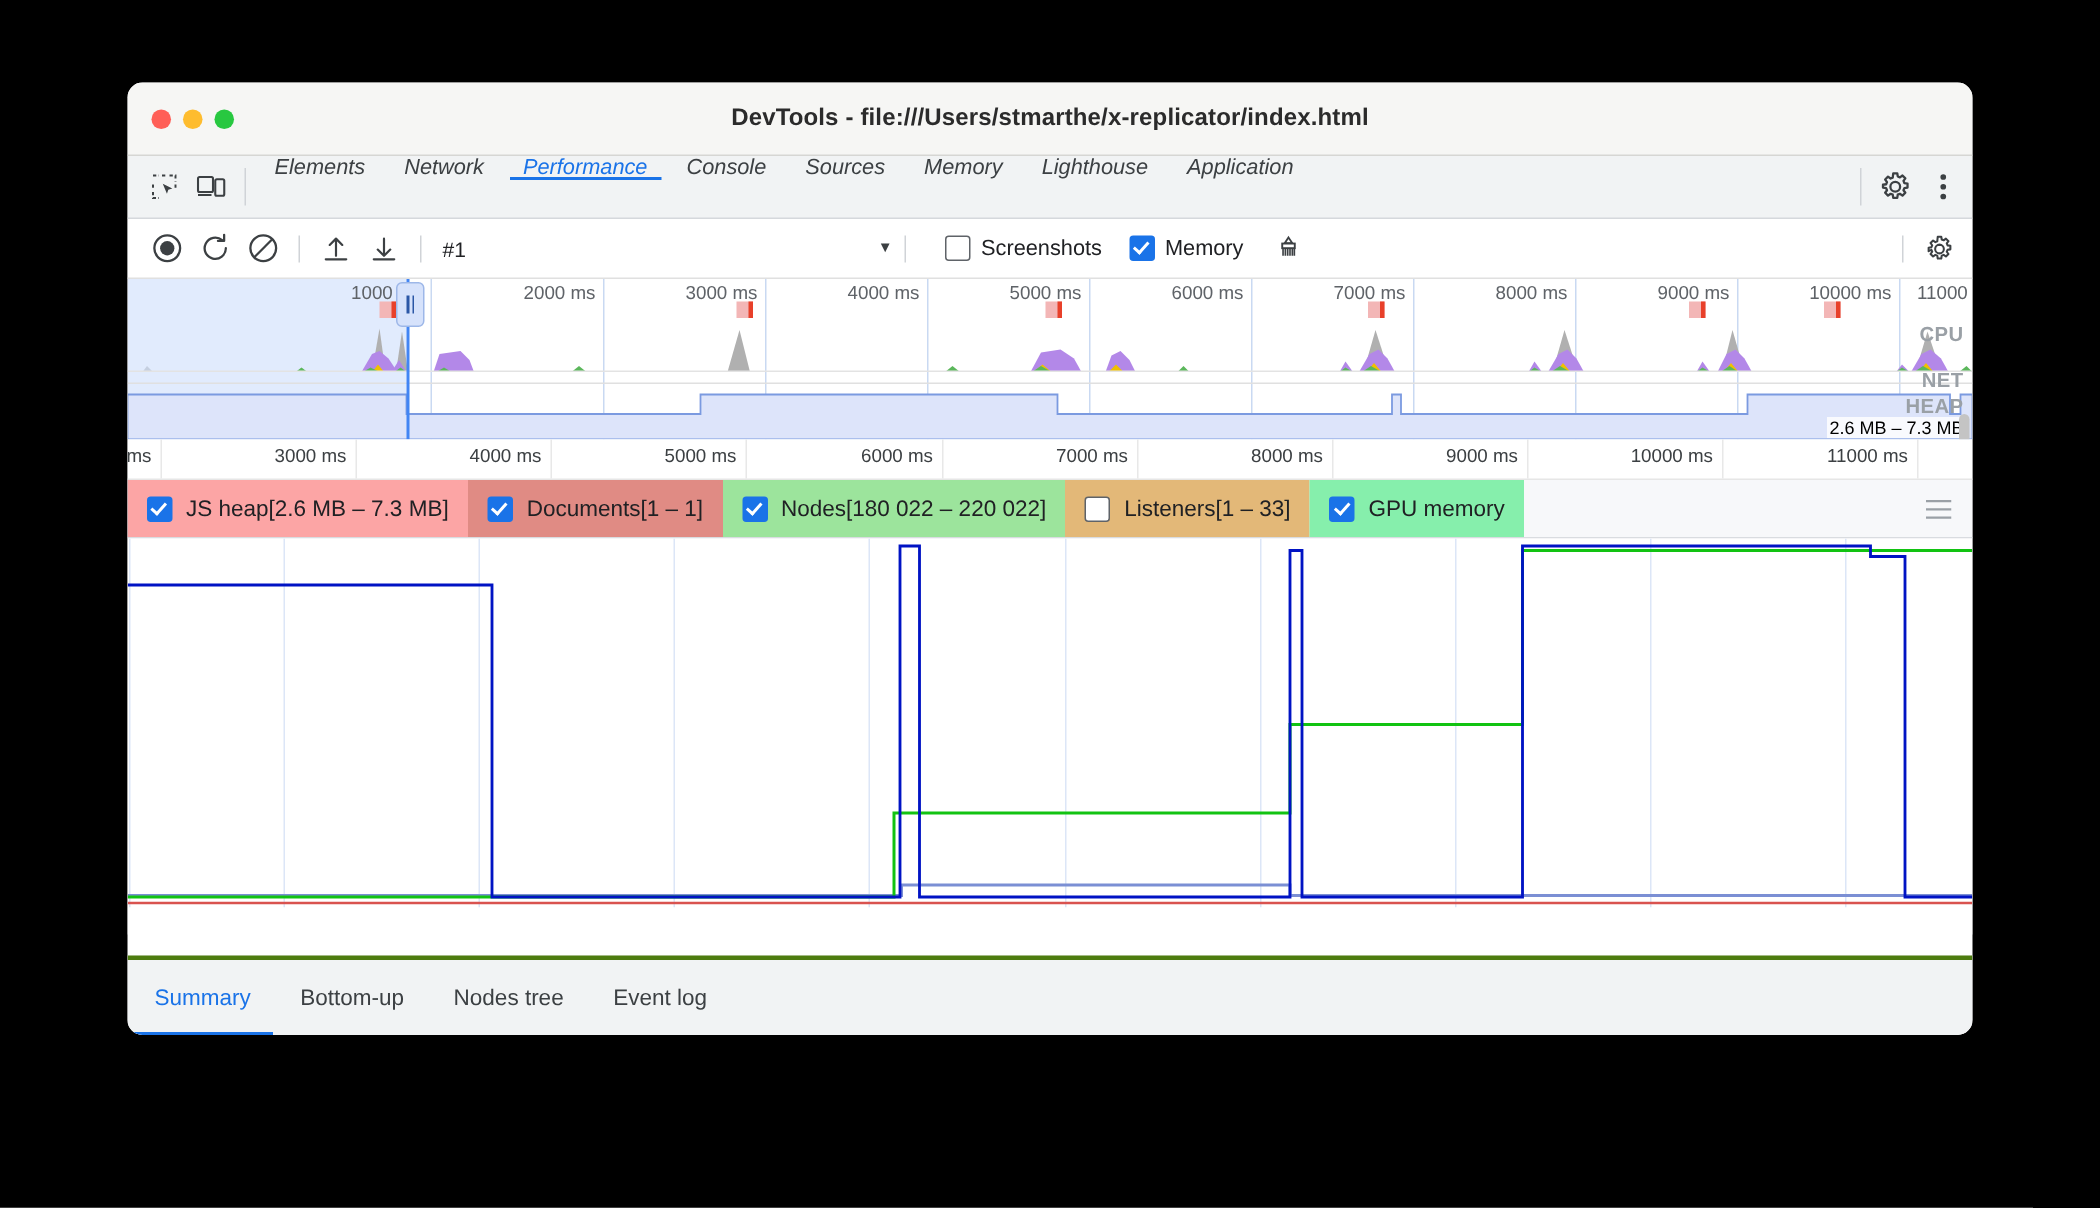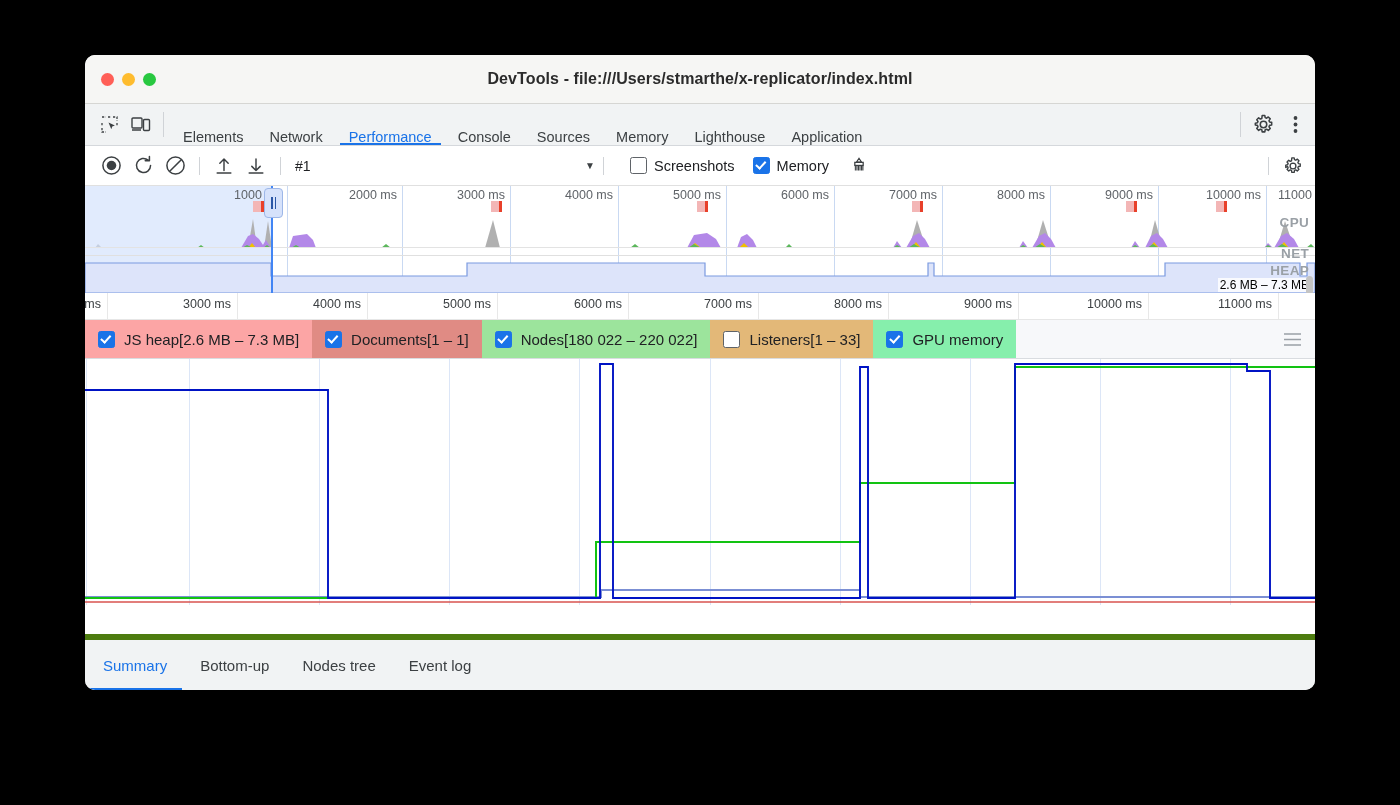--- a/index.html
+++ b/index.html
@@ -30,21 +30,21 @@
   
   .navbar{
     height:41px;background:#f1f3f4;border-bottom:1px solid #d5d8dc;
     display:flex;align-items:stretch;padding-left:8px;
   }
   .navicon{
     width:32px;display:flex;align-items:center;justify-content:center;
     cursor:pointer;color:#3c4043;
   }
   .navsep{width:1px;background:#d0d3d7;margin:8px 6px;}
-  .navtabs{display:flex;align-items:flex-end;}
+  .navtabs{display:flex;align-items:flex-start;font-style:italic;}
   .navtab{
     display:flex;align-items:center;padding:0 13px;font-size:14.5px;
     color:#3c4043;cursor:pointer;position:relative;white-space:nowrap;
   }
   .navtab.active{color:#1a73e8;}
   .navtab.active:after{
     content:"";position:absolute;left:4px;right:4px;bottom:0;height:2px;background:#1a73e8;
   }
   .navright{margin-left:auto;display:flex;align-items:stretch;padding-right:4px;}
 
@@ -117,21 +117,21 @@
   .legend .menu{margin-left:auto;display:flex;align-items:center;padding:0 14px;cursor:pointer;}
 
   
   .chartarea{position:relative;height:246px;background:#fff;overflow:hidden;}
   .cgrid{position:absolute;top:0;bottom:0;width:1px;background:#dce6f7;}
   .chartarea svg{position:absolute;inset:0;}
 
   
   .drawer{
     position:absolute;left:0;right:0;bottom:0;height:50px;
-    background:#f1f3f4;border-top:6px solid #4d7c0f;display:flex;align-items:stretch;
+    background:#f1f3f4;border-top:3px solid #4d7c0f;display:flex;align-items:stretch;
   }
   .dtab{
     display:flex;align-items:center;padding:0 15px;margin-left:3px;font-size:15px;
     color:#3c4043;cursor:pointer;position:relative;
   }
   .dtab.active{color:#1a73e8;}
   .dtab.active:after{content:"";position:absolute;left:0;right:0;bottom:0;height:2px;background:#1a73e8;}
   .spacer{height:18px;background:#fff;}
 </style>
 </head>

